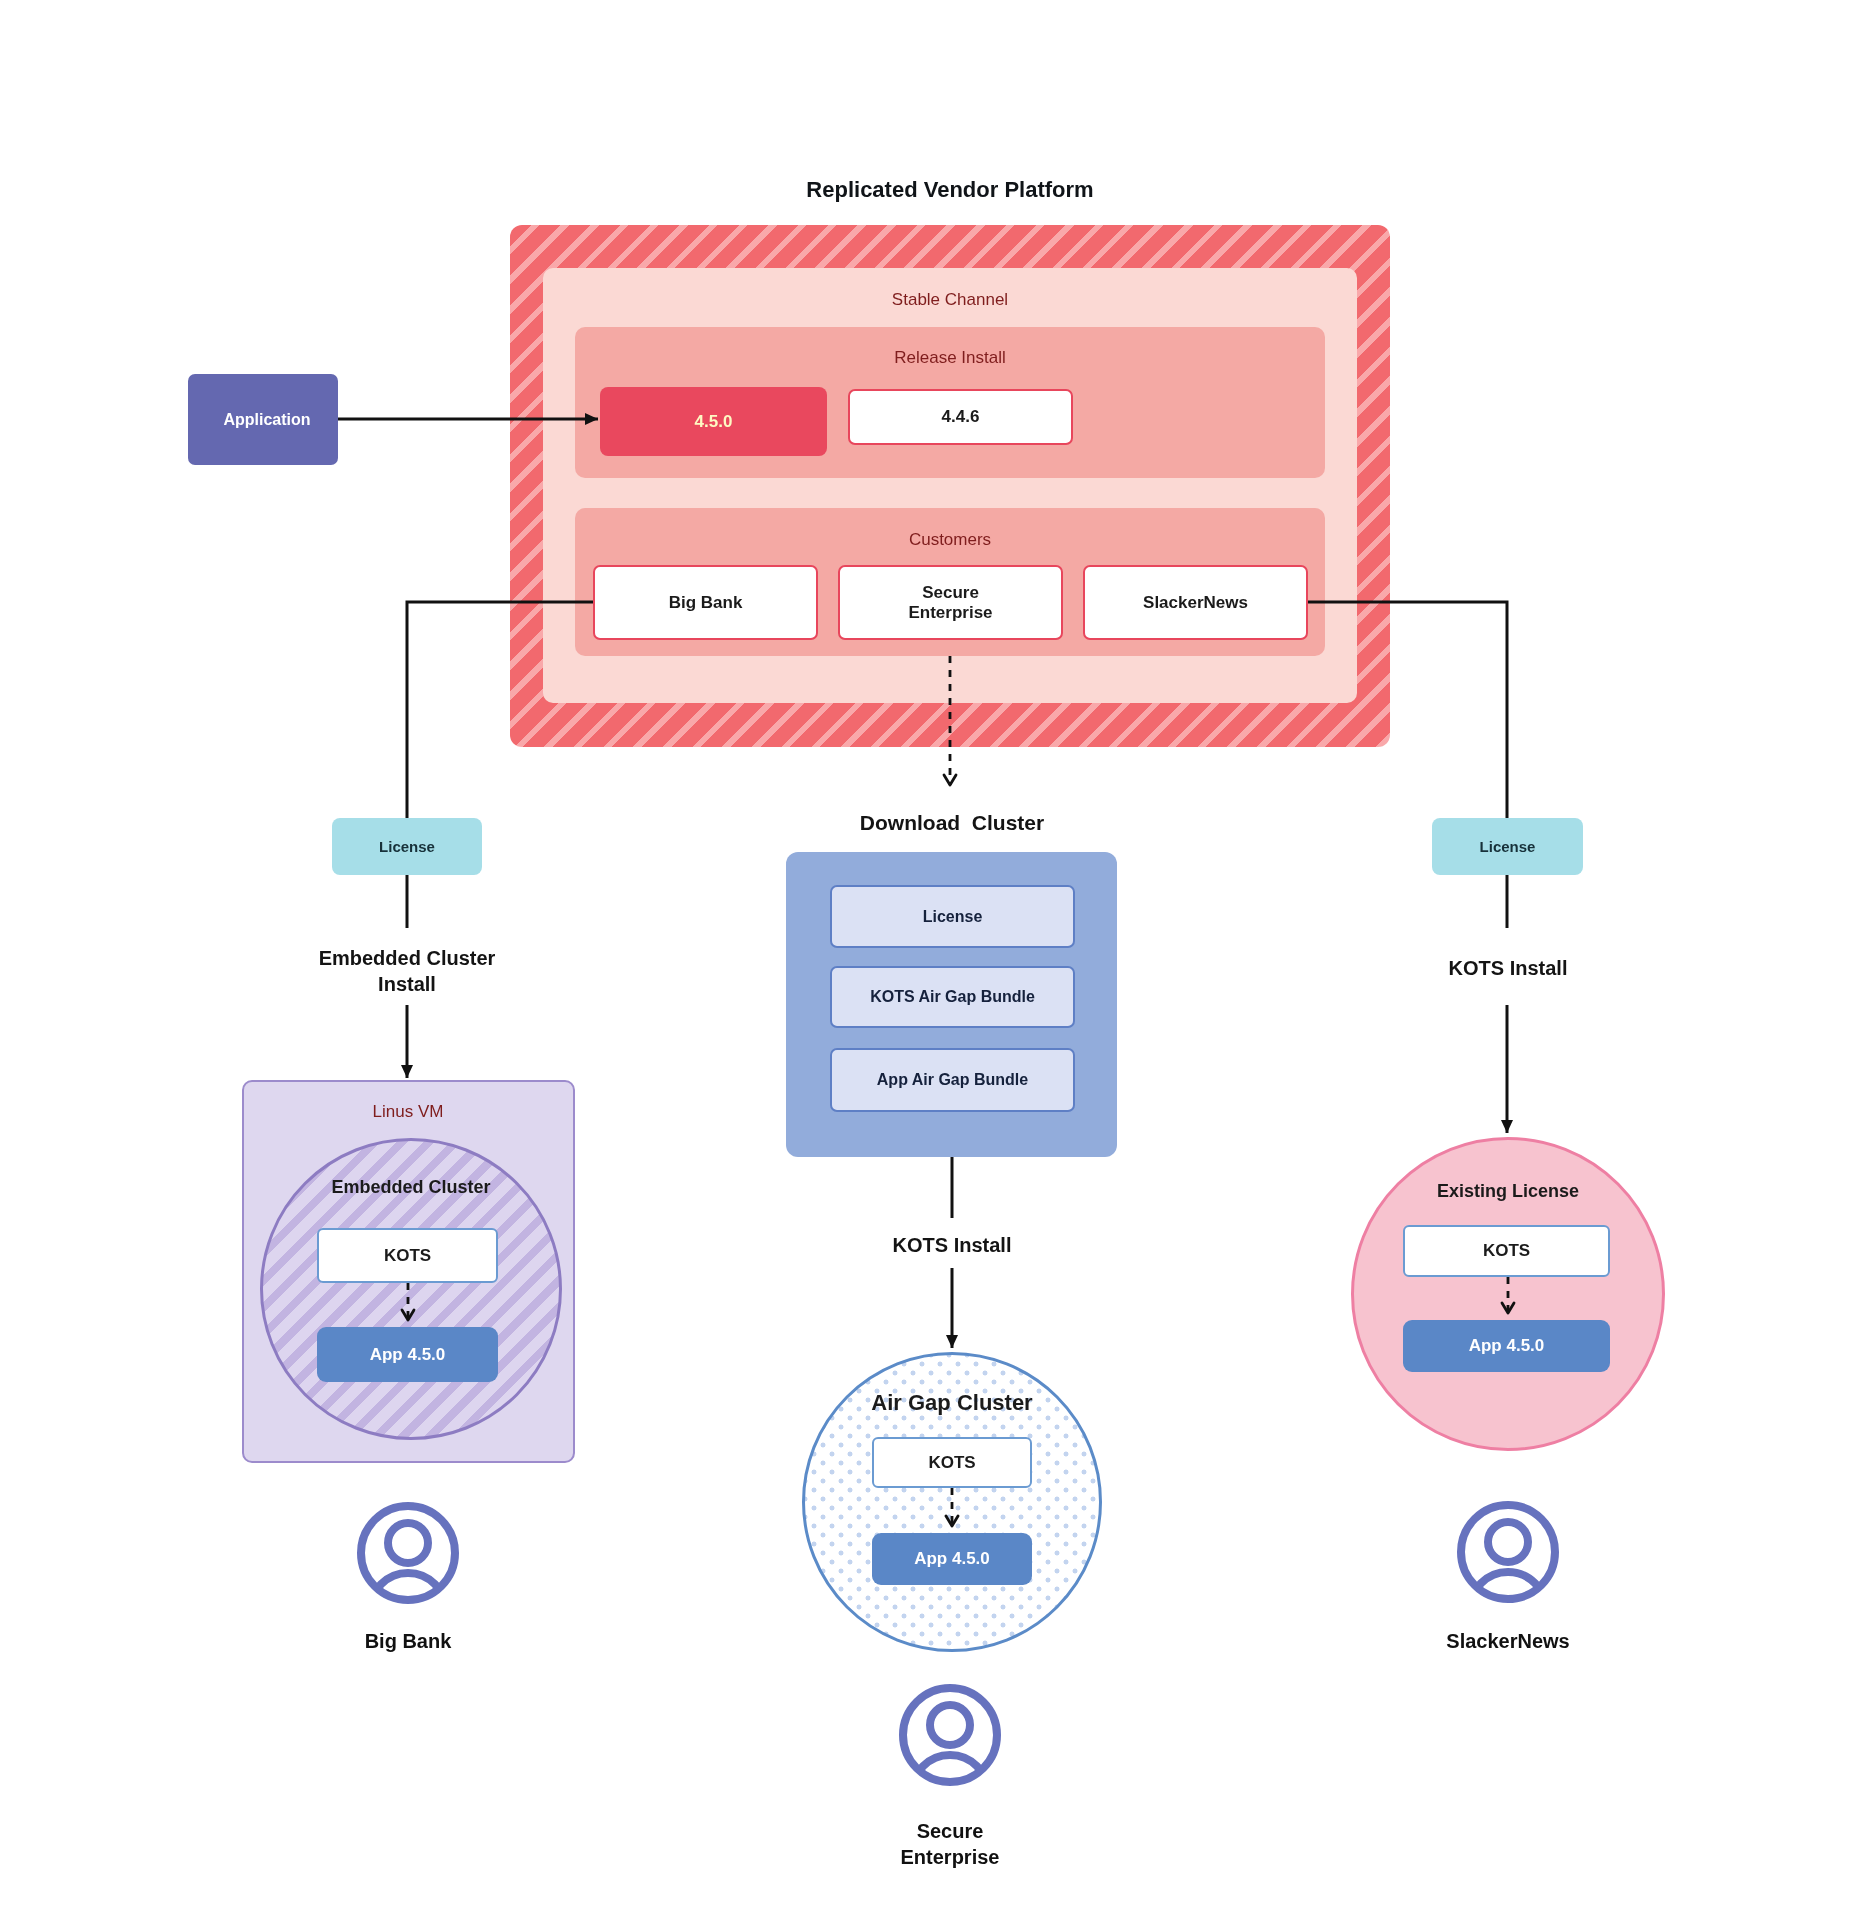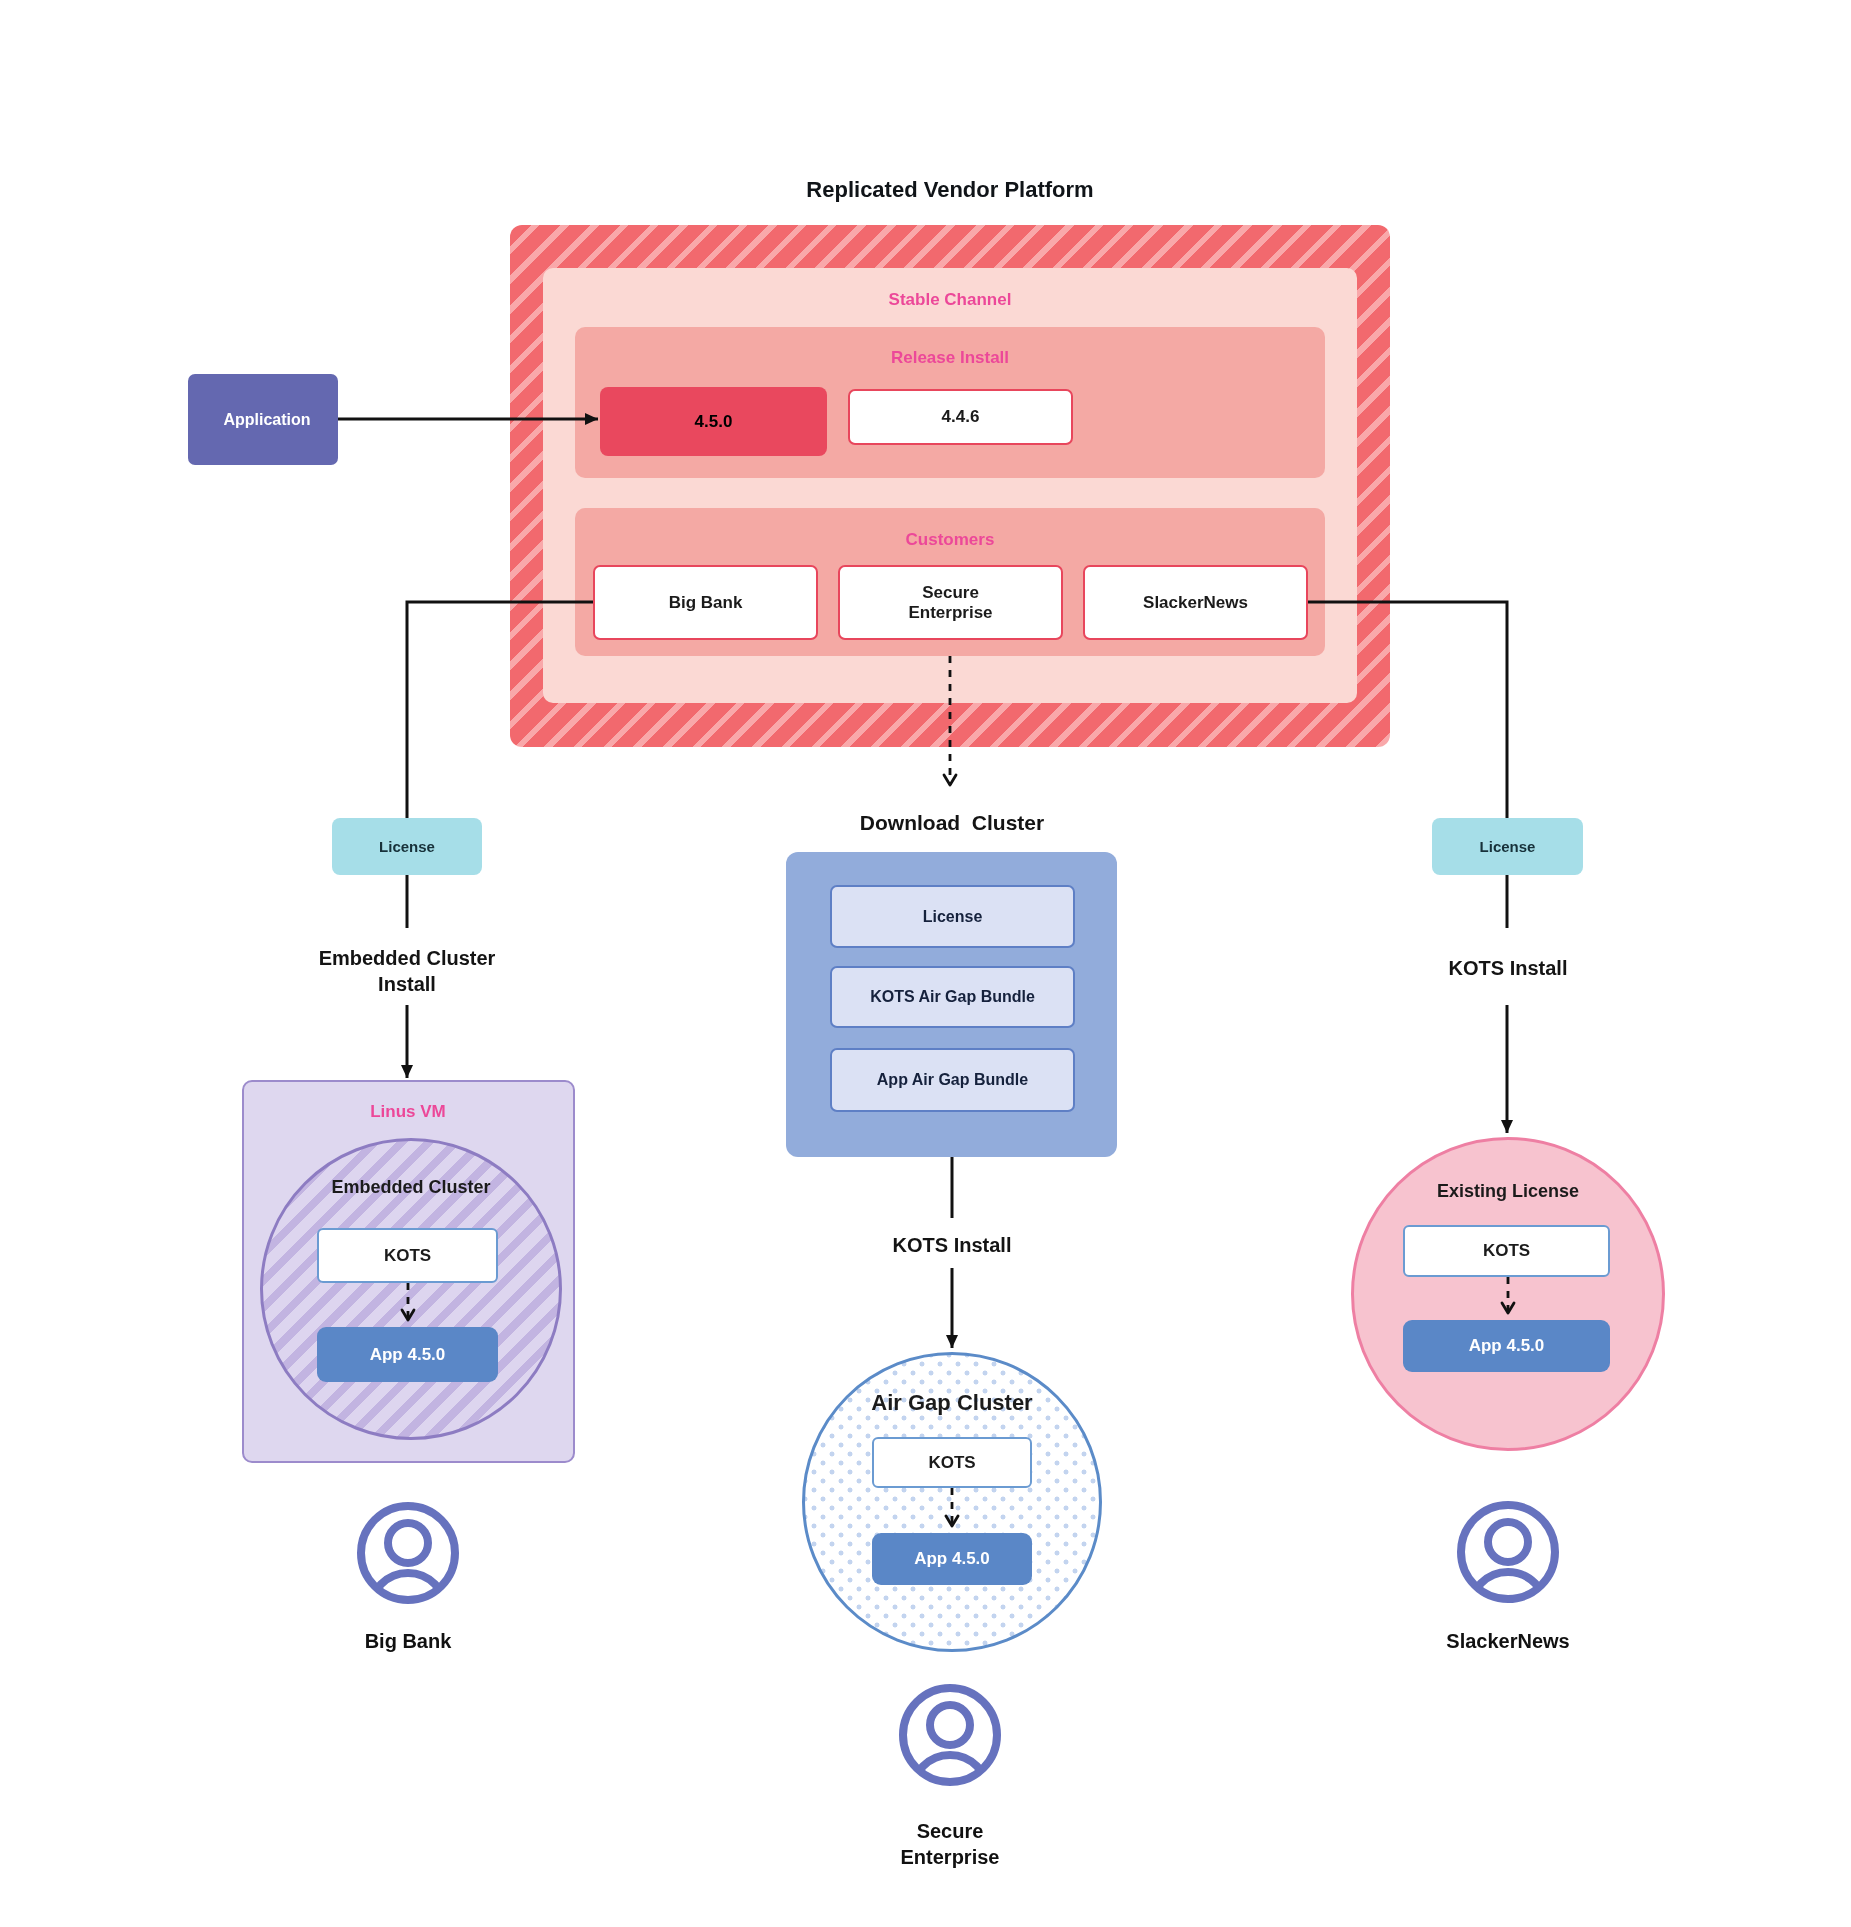--- a/index.html
+++ b/index.html
@@ -15,23 +15,23 @@
   .z0{z-index:1;} .z10{z-index:10;}
   svg.connectors{position:absolute;left:0;top:0;z-index:5;pointer-events:none;}
 
   
   .hatch-red{
     background:repeating-linear-gradient(135deg,#f2696e 0 15px,#f9a8aa 15px 21px);
     border-radius:12px;
   }
   .stable{background:#fbd9d4;border-radius:10px;}
   .section{background:#f4a9a4;border-radius:10px;}
-  .rel-current{background:#e9485e;border-radius:8px;color:#000000;font-size:17px;font-weight:600;}
+  .rel-current{background:#e9485e;border-radius:8px;color:#fef9c3;font-size:17px;font-weight:600;}
   .white-red{background:#ffffff;border:2px solid #e8465c;border-radius:7px;font-size:17px;font-weight:600;}
-  .sec-label{font-size:17px;font-weight:700;color:#ec4899;}
+  .sec-label{font-size:17px;font-weight:400;color:#7f1d1d;}
 
   
   .app-node{background:#6468b0;border-radius:7px;color:#ffffff;font-size:16px;font-weight:600;padding-left:8px;}
   .license-chip{background:#a6dee8;border-radius:8px;font-size:15px;font-weight:600;color:#17313a;}
   .flow-label{font-size:20px;font-weight:600;color:#141414;}
   .portal{background:#92acdb;border-radius:12px;}
   .portal-item{background:#dbe1f4;border:2px solid #5e7fc5;border-radius:7px;
                font-size:16px;font-weight:600;color:#15213c;}
   .kots-box{background:#ffffff;border:2px solid #6b9bd2;border-radius:6px;
             font-size:17px;font-weight:600;color:#1b1b1b;}

